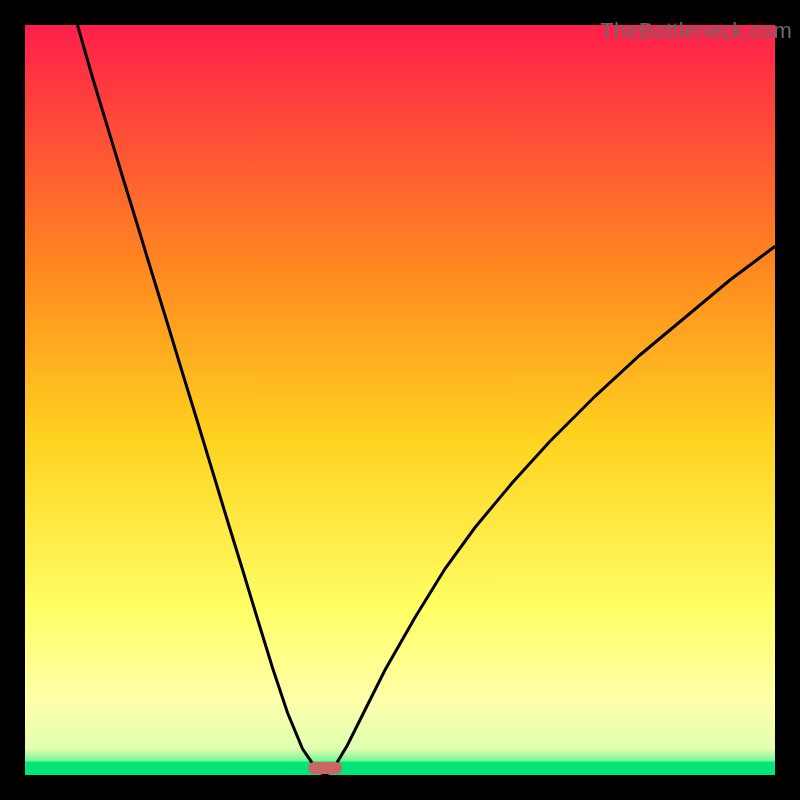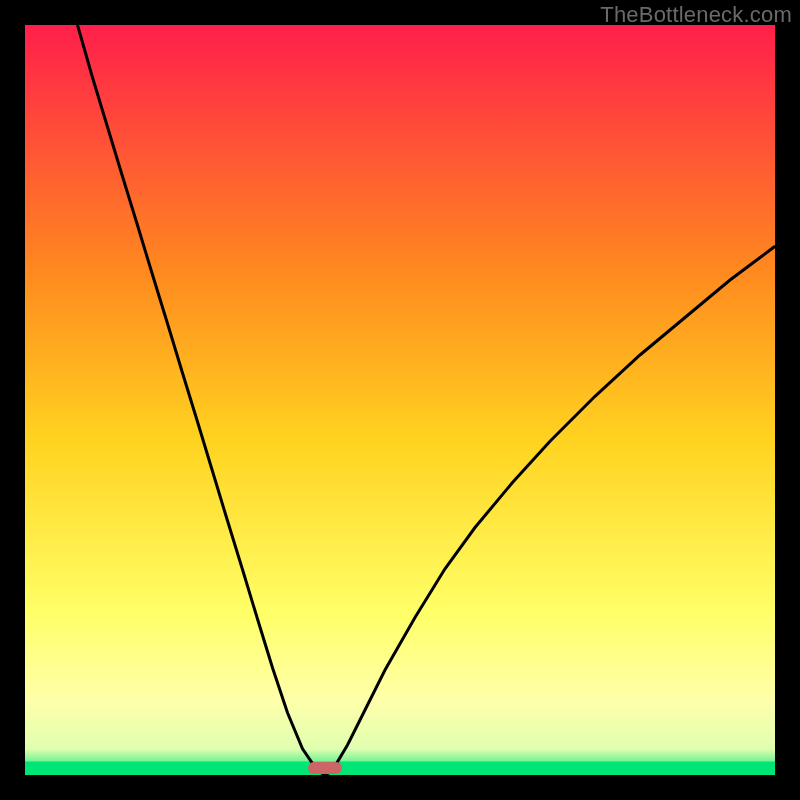--- a/index.html
+++ b/index.html
@@ -21,21 +21,21 @@
   }
   .plot-area {
     position: absolute;
     left: 0;
     top: 0;
     width: 750px;
     height: 750px;
   }
   .watermark {
     position: absolute;
-    top: 2px;
+    top: 18px;
     right: 8px;
     color: #6a6a6a;
     font-size: 22px;
     letter-spacing: 0.2px;
     font-weight: 400;
     font-family: Arial, Helvetica, sans-serif;
   }
 </style>
 </head>
 <body>

